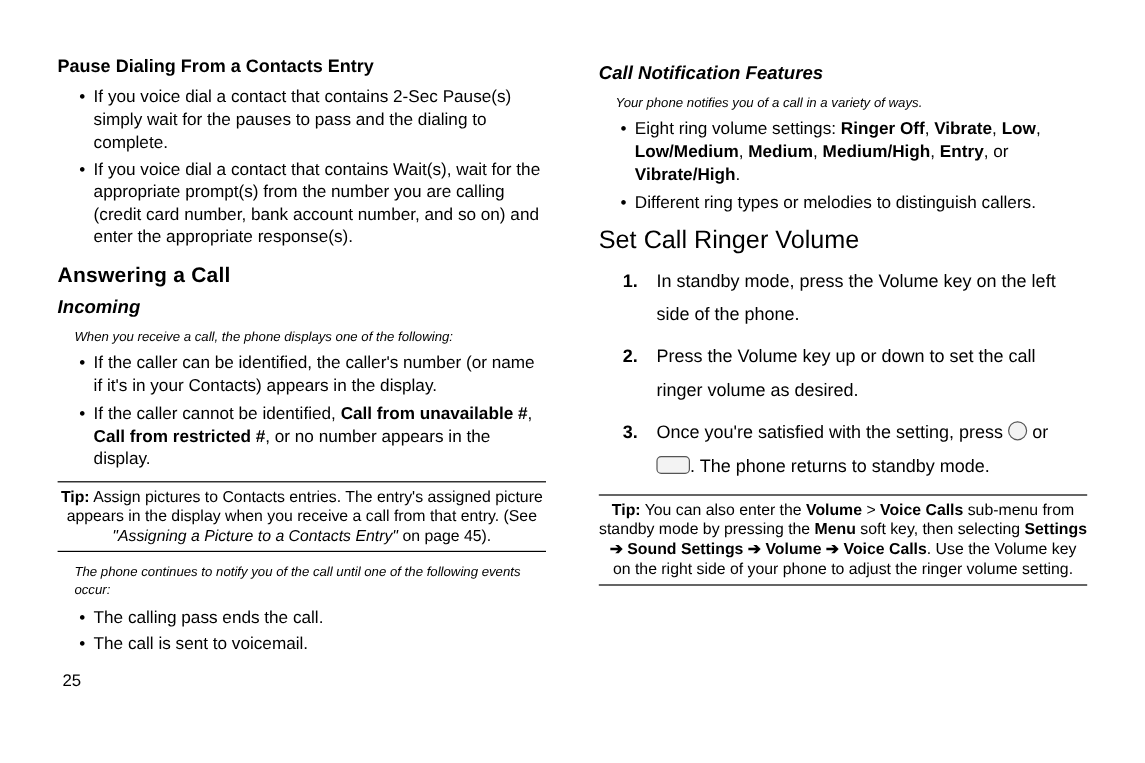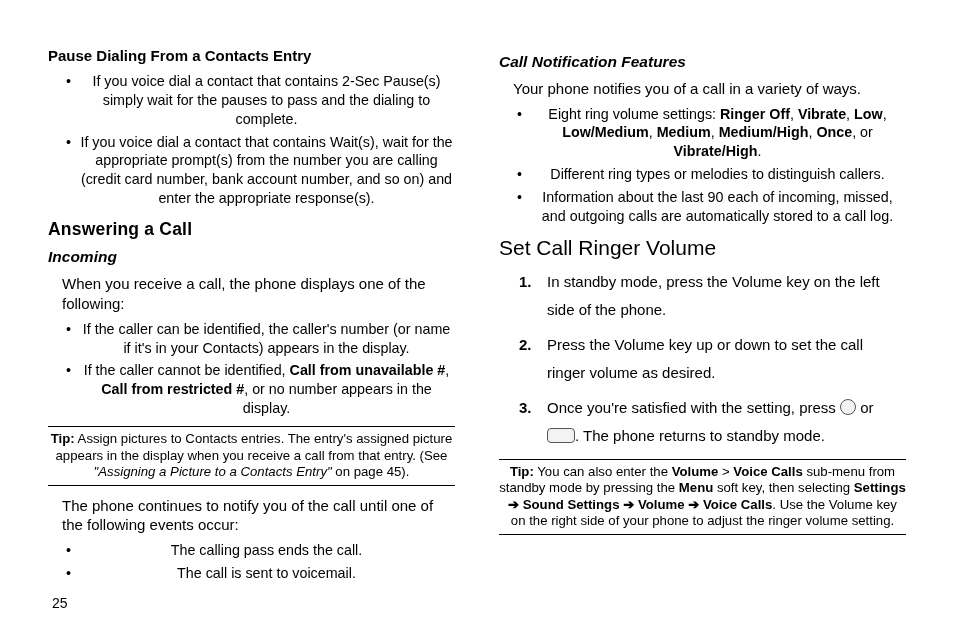--- a/index.html
+++ b/index.html
@@ -49,35 +49,35 @@
     font-size: 15.5px;
     margin: 6px 0 6px 0;
   }
   .h-set {
     font-weight: 400;
     font-size: 21px;
     margin: 8px 0 6px 0;
   }
   .body {
     margin: 4px 0 6px 14px;
-    font-size: 15px;
+    font-size: 11px;
+    font-style: italic;
   }
   ul.bullets {
     list-style: none;
     margin: 0 0 6px 18px;
     padding: 0;
     font-size: 14.3px;
     font-stretch: condensed;
   }
   ul.bullets li {
     position: relative;
     padding-left: 12px;
     margin: 2px 0 4px 0;
     line-height: 1.32;
-    text-align: center;
   }
   ul.bullets li::before {
     content: "•";
     position: absolute;
     left: 0;
     top: 0;
   }
   ol.steps {
     list-style: none;
     counter-reset: step;
@@ -185,24 +185,23 @@
     </div>
 
     <div class="col right">
 
       <div class="h-italic">Call Notification Features</div>
 
       <div class="body">Your phone notifies you of a call in a variety of ways.</div>
 
       <ul class="bullets">
         <li>
-          <span>Eight ring volume settings: </span><span class="b">Ringer Off</span>, <span class="b">Vibrate</span>, <span class="b">Low</span>, <span class="b">Low/Medium</span>, <span class="b">Medium</span>, <span class="b">Medium/High</span>, <span class="b">Once</span><span>, or </span><span class="b">Vibrate/High</span><span>.</span>
+          <span>Eight ring volume settings: </span><span class="b">Ringer Off</span>, <span class="b">Vibrate</span>, <span class="b">Low</span>, <span class="b">Low/Medium</span>, <span class="b">Medium</span>, <span class="b">Medium/High</span>, <span class="b">Entry</span><span>, or </span><span class="b">Vibrate/High</span><span>.</span>
         </li>
         <li>Different ring types or melodies to distinguish callers.</li>
-        <li>Information about the last 90 each of incoming, missed, and outgoing calls are automatically stored to a call log.</li>
       </ul>
 
       <div class="h-set">Set Call Ringer Volume</div>
 
       <ol class="steps">
         <li>In standby mode, press the Volume key on the left side of the phone.</li>
         <li>Press the Volume key up or down to set the call ringer volume as desired.</li>
         <li>
           <span>Once you're satisfied with the setting, press </span><span class="key-circle"></span><span> or </span><span class="key-pill"></span><span>. </span><span>The phone returns to standby mode.</span>
         </li>

